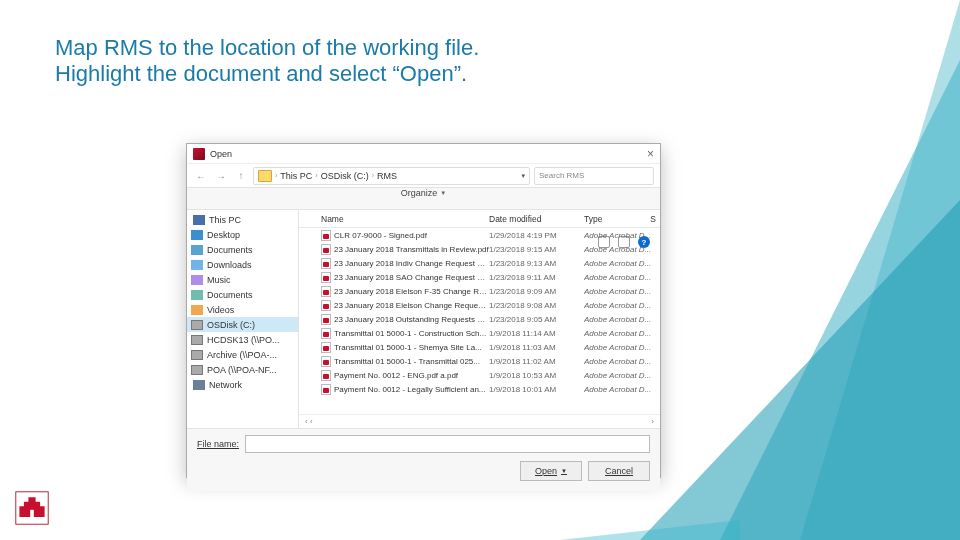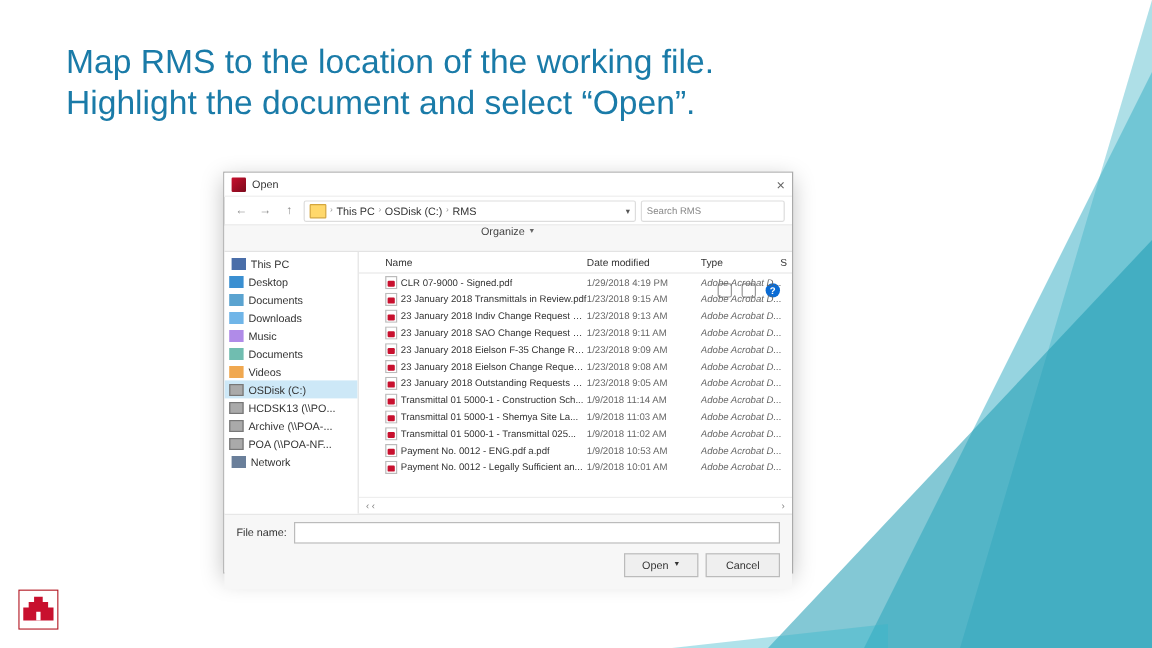--- a/index.html
+++ b/index.html
@@ -1,17 +1,17 @@
 <!DOCTYPE html>
 <html><head>
 <meta charset="utf-8">
 <style>
   * { box-sizing: border-box; margin: 0; padding: 0; }
   body { width: 960px; height: 540px; font-family: "Segoe UI", Arial, sans-serif; background: #fff; position: relative; overflow: hidden; }
-  .slide-title { position: absolute; top: 35px; left: 55px; font-size: 28px; color: #1a7ba8; font-weight: 500; line-height: 1.2; z-index: 5; }
+  .slide-title { position: absolute; top: 35px; left: 55px; font-size: 22px; color: #1a7ba8; font-weight: 500; line-height: 1.2; z-index: 5; }
   .corner-logo { position: absolute; bottom: 14px; left: 14px; width: 36px; height: 36px; }
   .corner-logo svg { width: 100%; height: 100%; }
 
   .dialog { position: absolute; top: 143px; left: 186px; width: 475px; height: 335px; background: #fff; border: 1px solid #aaa; box-shadow: 0 5px 18px rgba(0,0,0,0.25); font-size: 9px; z-index: 10; color: #333; }
 
   .dlg-titlebar { display: flex; align-items: center; justify-content: space-between; height: 20px; padding: 0 6px; background: #fff; border-bottom: 1px solid #eee; }
   .dlg-ttl-left { display: flex; align-items: center; gap: 5px; }
   .dlg-titlebar .ticon { width: 12px; height: 12px; background: linear-gradient(135deg,#c8102e,#7c0a1c); border-radius: 1px; }
   .dlg-close { font-size: 12px; color: #666; cursor: pointer; }
 
@@ -59,21 +59,21 @@
   .fr-chk { width: 20px; display: flex; align-items: center; justify-content: center; }
   .pdf-icon { width: 10px; height: 11px; background: #fff; border: 1px solid #bbb; position: relative; flex-shrink: 0; }
   .pdf-icon::before { content: ""; position: absolute; left: 1px; bottom: 1px; width: 6px; height: 5px; background: #c8102e; border-radius: 1px; }
   .fr-name { width: 170px; white-space: nowrap; overflow: hidden; text-overflow: ellipsis; padding-left: 2px; display: flex; align-items: center; gap: 3px; }
   .fr-name span { overflow: hidden; text-overflow: ellipsis; white-space: nowrap; }
   .fr-date { width: 95px; color: #666; white-space: nowrap; overflow: hidden; }
   .fr-type { flex: 1; color: #666; white-space: nowrap; overflow: hidden; font-style: italic; }
 
   .file-scroll { height: 14px; border-top: 1px solid #eee; display: flex; align-items: center; padding: 0 6px; color: #888; font-size: 8px; justify-content: space-between; }
 
-  .dlg-footer { padding: 6px 10px 10px 10px; background: #f7f7f7; border-top: 1px solid #e3e3e3; }
+  .dlg-footer { padding: 6px 10px 10px 10px; background: #f7f7f7; border-top: 1px solid #e3e3e3; text-decoration: underline; }
   .fn-row { display: flex; align-items: center; gap: 6px; }
   .fn-label { font-size: 9px; color: #333; }
   .fn-input { flex: 1; height: 18px; border: 1px solid #bbb; background: #fff; padding: 0 3px; }
   .btn-row { display: flex; gap: 6px; justify-content: flex-end; margin-top: 8px; }
   .btn { width: 62px; height: 20px; background: #efefef; border: 1px solid #bbb; display: inline-flex; align-items: center; justify-content: center; font-size: 9px; cursor: pointer; }
   .btn .bdrop { font-size: 6px; margin-left: 4px; color: #333; }
 
   .deco { position: absolute; bottom: 0; right: 0; width: 420px; height: 540px; pointer-events: none; z-index: 2; }
 </style>
 </head>

